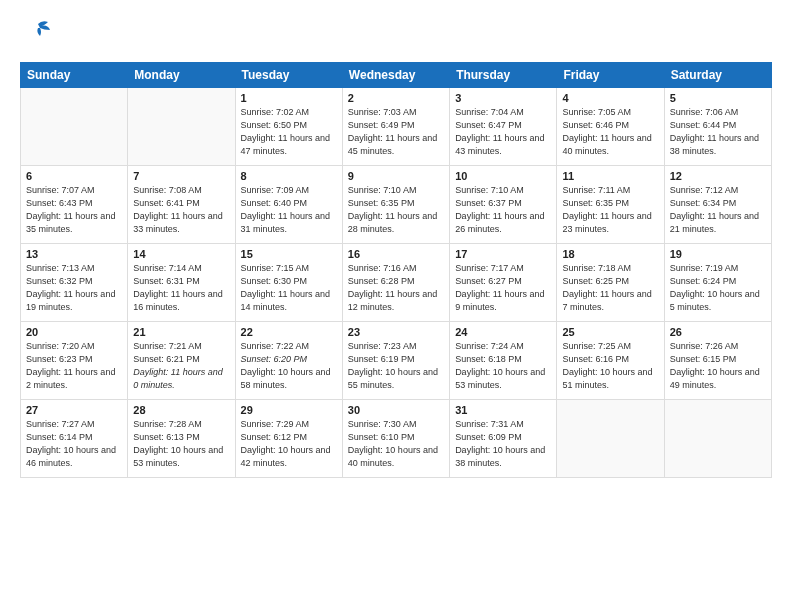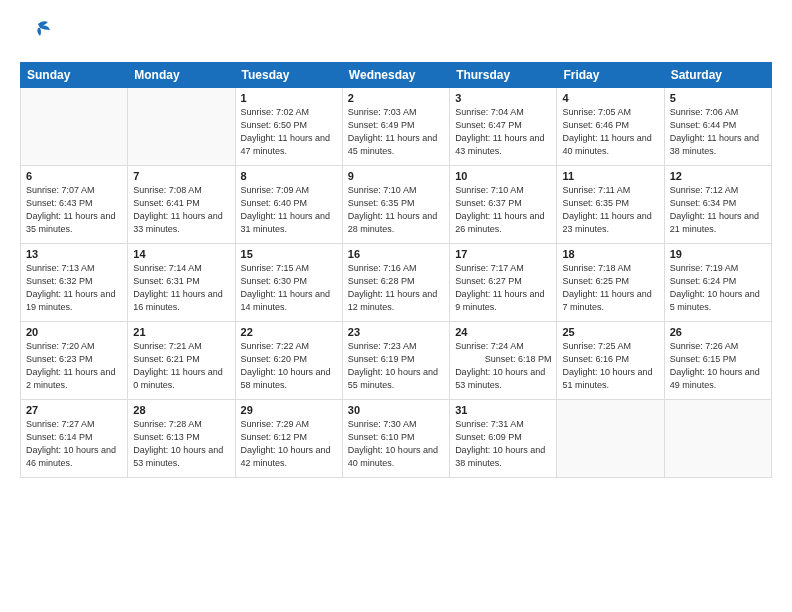--- a/index.html
+++ b/index.html
@@ -299,44 +299,44 @@
               <span style="display: block;">Sunrise: 7:20 AM</span>
               <span style="display: block;">Sunset: 6:23 PM</span>
               <span style="display: block;">Daylight: 11 hours and 2 minutes.</span>
             </div>
           </td>
           <td>
             <span class="day-num">21</span>
             <div class="cell-text">
               <span style="display: block;">Sunrise: 7:21 AM</span>
               <span style="display: block;">Sunset: 6:21 PM</span>
-              <span style="display: block;">Daylight: 11 hours and 0 minutes.</span>
+              <span style="display: block; font-style: italic;">Daylight: 11 hours and 0 minutes.</span>
             </div>
           </td>
           <td>
             <span class="day-num">22</span>
             <div class="cell-text">
               <span style="display: block;">Sunrise: 7:22 AM</span>
-              <span style="display: block;">Sunset: 6:20 PM</span>
+              <span style="display: block; font-style: italic;">Sunset: 6:20 PM</span>
               <span style="display: block;">Daylight: 10 hours and 58 minutes.</span>
             </div>
           </td>
           <td>
             <span class="day-num">23</span>
             <div class="cell-text">
               <span style="display: block;">Sunrise: 7:23 AM</span>
               <span style="display: block;">Sunset: 6:19 PM</span>
               <span style="display: block;">Daylight: 10 hours and 55 minutes.</span>
             </div>
           </td>
           <td>
             <span class="day-num">24</span>
             <div class="cell-text">
               <span style="display: block;">Sunrise: 7:24 AM</span>
-              <span style="display: block; text-align: right;">Sunset: 6:18 PM</span>
+              <span style="display: block;">Sunset: 6:18 PM</span>
               <span style="display: block;">Daylight: 10 hours and 53 minutes.</span>
             </div>
           </td>
           <td>
             <span class="day-num">25</span>
             <div class="cell-text">
               <span style="display: block;">Sunrise: 7:25 AM</span>
               <span style="display: block;">Sunset: 6:16 PM</span>
               <span style="display: block;">Daylight: 10 hours and 51 minutes.</span>
             </div>

